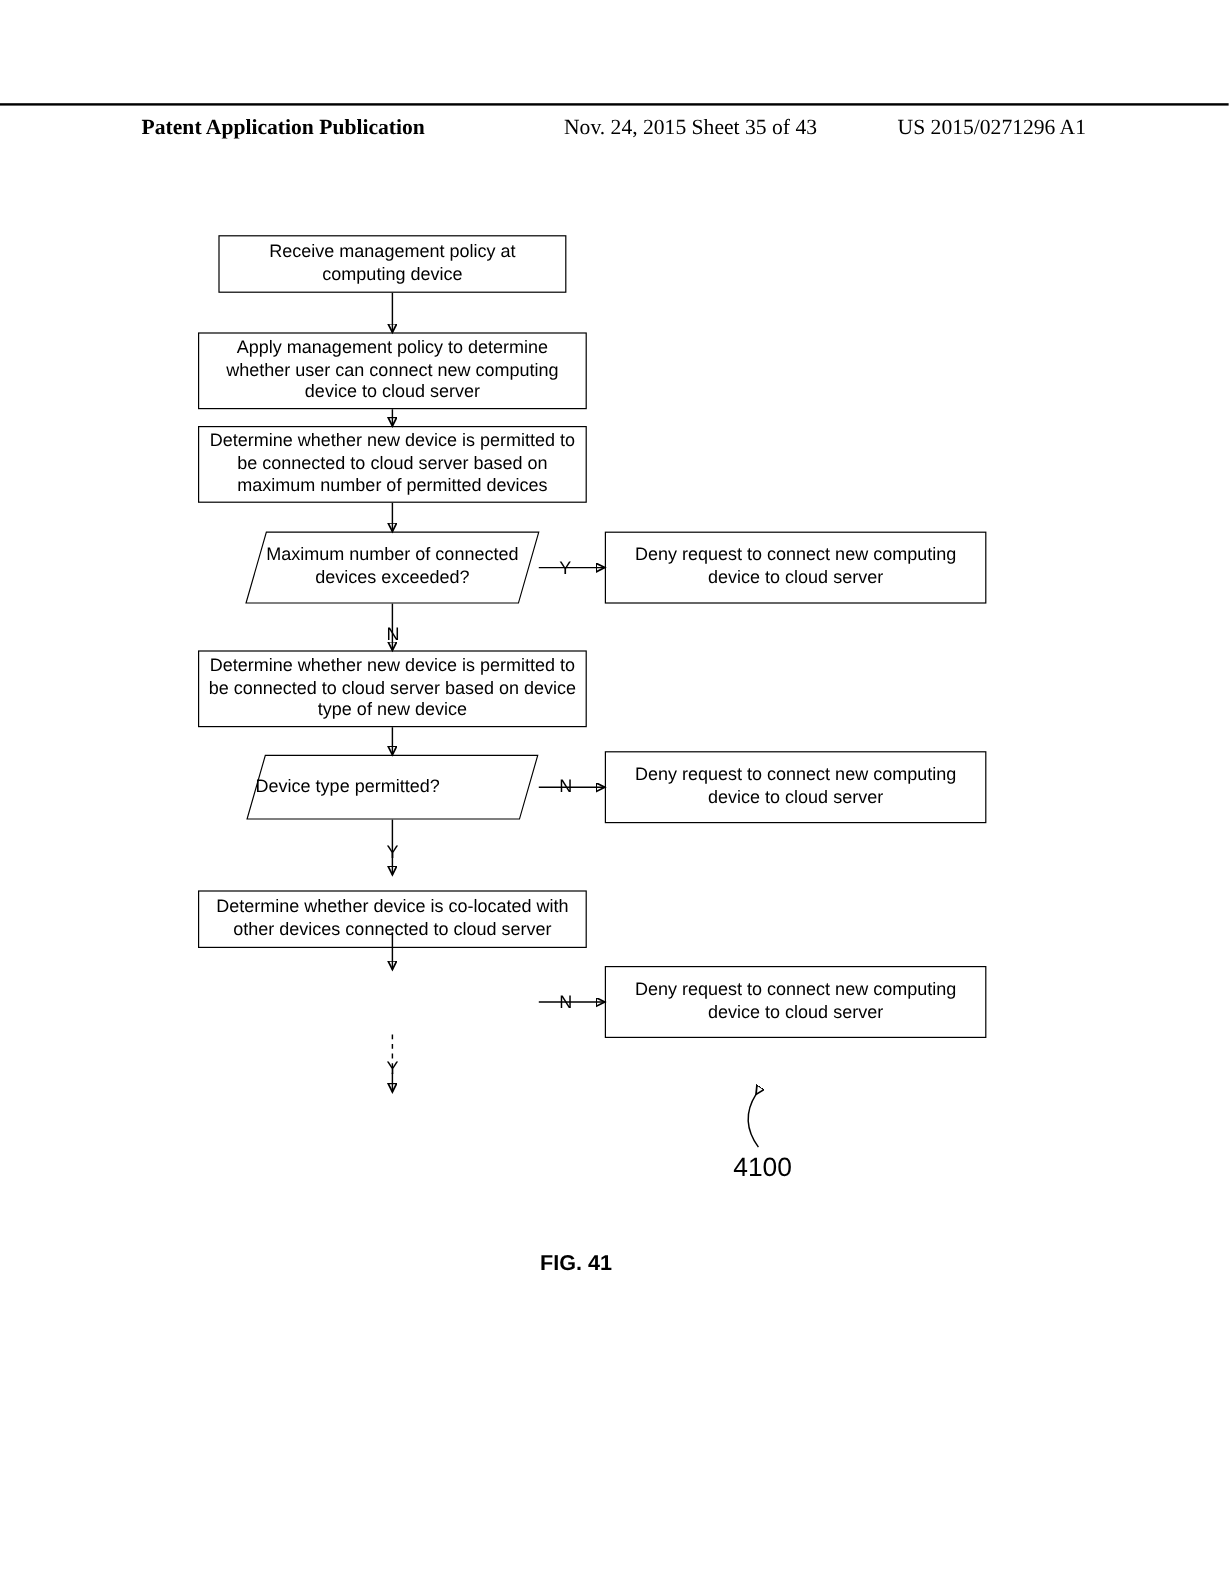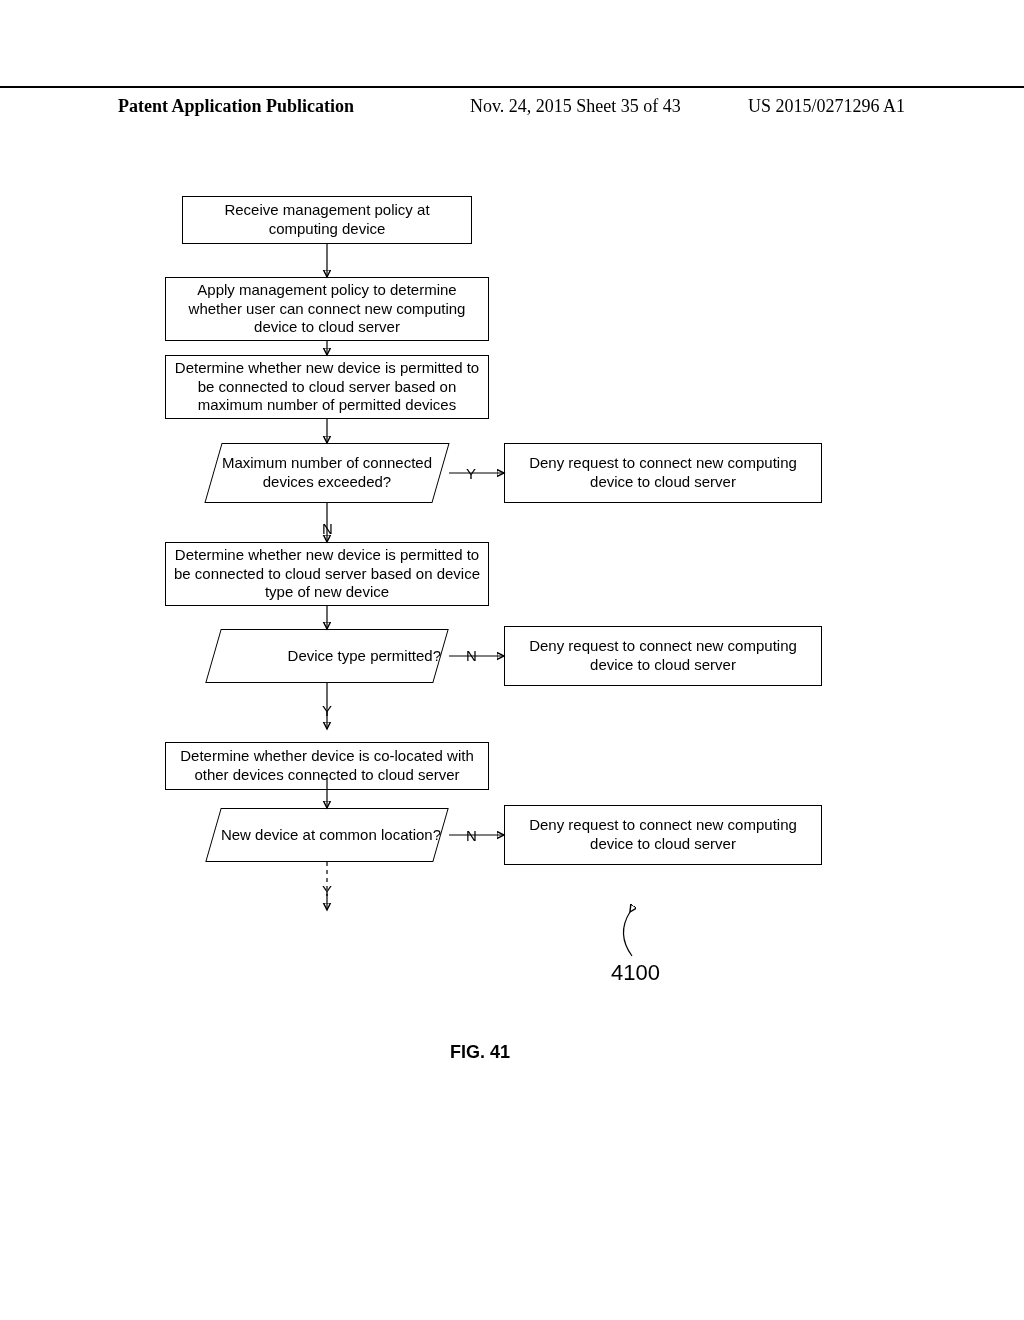--- a/index.html
+++ b/index.html
@@ -40,21 +40,21 @@
     font-size: 15px;
     line-height: 1.25;
     padding: 4px 6px;
     box-sizing: border-box;
   }
   .para {
     position: absolute;
     background: #fff;
     display: flex;
     align-items: center;
-    justify-content: flex-end;
+    justify-content: flex-start;
     text-align: center;
     font-family: Arial, Helvetica, sans-serif;
     font-size: 15px;
     line-height: 1.25;
     box-sizing: border-box;
   }
   
   .para::before {
     content: "";
     position: absolute;
@@ -115,23 +115,20 @@
   <div class="box" style="left:165px; top:542px; width:324px; height:64px;">Determine whether new device is permitted to be connected to cloud server based on device type of new device</div>
 
   <div class="para" style="left:213px; top:629px; width:228px; height:54px;">
     <span>Device type permitted?</span>
   </div>
 
   <div class="box" style="left:504px; top:626px; width:318px; height:60px;">Deny request to connect new computing device to cloud server</div>
 
   <div class="box" style="left:165px; top:729px; width:324px; height:48px;margin-top:13px;">Determine whether device is co-located with other devices connected to cloud server</div>
 
-  <div class="para" style="left:213px; top:808px; width:228px; height:54px;">
-    <span>New device at common location?</span>
-  </div>
 
   <div class="box" style="left:504px; top:805px; width:318px; height:60px;">Deny request to connect new computing device to cloud server</div>
 
 
   <span class="label" style="left:466px; top:465px;">Y</span>
   <span class="label" style="left:322px; top:520px;">N</span>
 
   <span class="label" style="left:466px; top:647px;">N</span>
   <span class="label" style="left:322px; top:702px;">Y</span>
 

